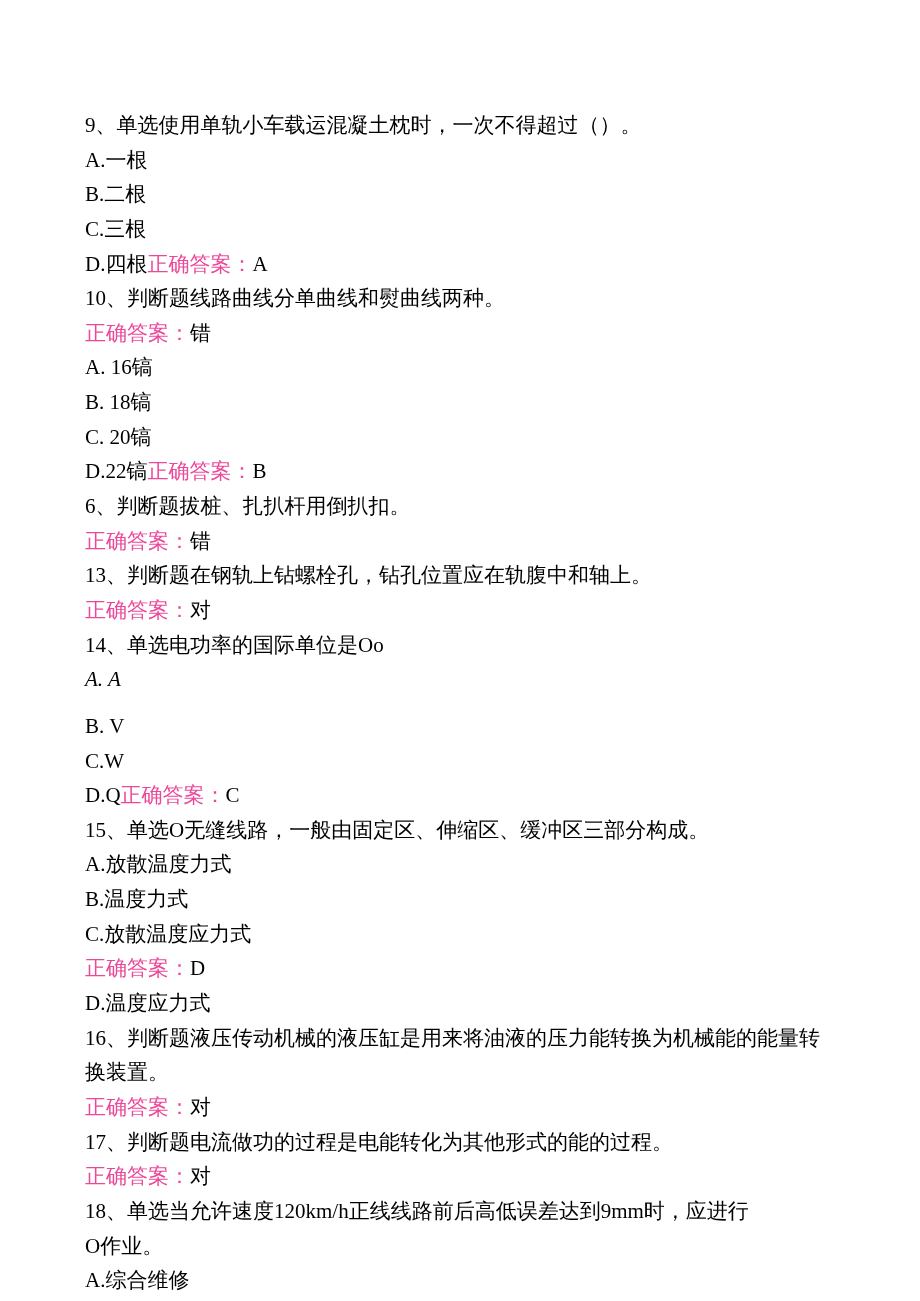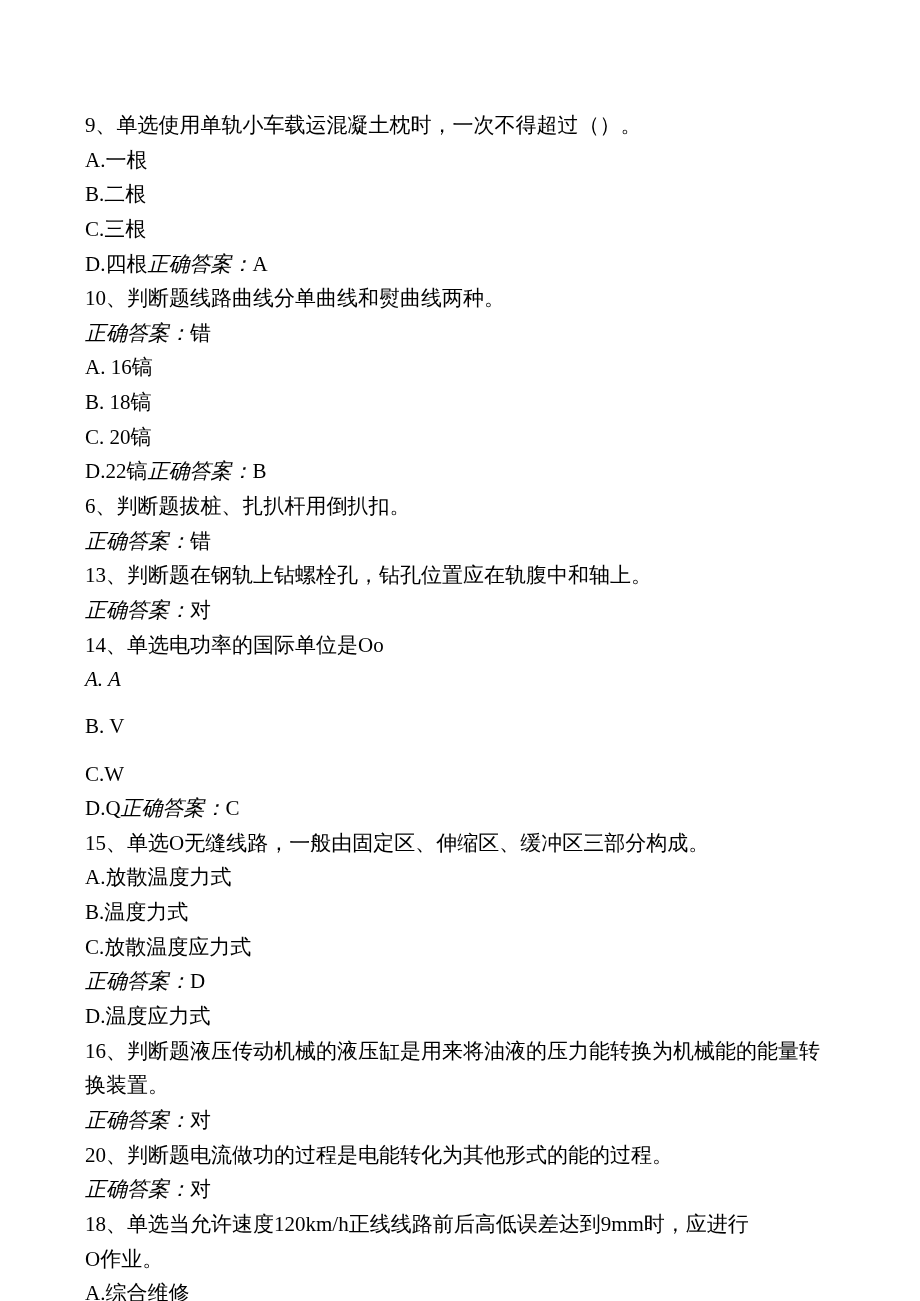--- a/index.html
+++ b/index.html
@@ -14,22 +14,21 @@
   .page {
     width: 920px;
     min-height: 1301px;
     box-sizing: border-box;
     padding: 108px 85px 40px 85px;
   }
   .line {
     display: block;
   }
   .red {
-    color: #000000;
-    font-style: italic;
+    color: #ec4899;
   }
 </style>
 </head>
 <body>
 
 <div class="page">
 
   <span class="line">9、单选使用单轨小车载运混凝土枕时，一次不得超过（）。</span>
   <span class="line">A.一根</span>
   <span class="line">B.二根</span>
@@ -55,41 +54,41 @@
     <span class="red">正确答案：</span><span>错</span>
   </span>
 
   <span class="line">13、判断题在钢轨上钻螺栓孔，钻孔位置应在轨腹中和轴上。</span>
   <span class="line">
     <span class="red">正确答案：</span><span>对</span>
   </span>
 
   <span class="line">14、单选电功率的国际单位是Oo</span>
   <span class="line" style="margin-bottom:12px;font-style:italic;">A.  A</span>
-  <span class="line" style="margin-bottom:13px;">B.  V</span>
+  <span class="line" style="margin-bottom:0;">B.  V</span>
   <span class="line">C.W</span>
   <span class="line">
     <span>D.Q</span><span class="red">正确答案：</span><span>C</span>
   </span>
 
   <span class="line">15、单选O无缝线路，一般由固定区、伸缩区、缓冲区三部分构成。</span>
   <span class="line">A.放散温度力式</span>
   <span class="line">B.温度力式</span>
   <span class="line">C.放散温度应力式</span>
   <span class="line">
     <span class="red">正确答案：</span><span>D</span>
   </span>
   <span class="line">D.温度应力式</span>
 
   <span class="line">16、判断题液压传动机械的液压缸是用来将油液的压力能转换为机械能的能量转换装置。</span>
   <span class="line">
     <span class="red">正确答案：</span><span>对</span>
   </span>
 
-  <span class="line">20、判断题电流做功的过程是电能转化为其他形式的能的过程。</span>
+  <span class="line">17、判断题电流做功的过程是电能转化为其他形式的能的过程。</span>
   <span class="line">
     <span class="red">正确答案：</span><span>对</span>
   </span>
 
   <span class="line">18、单选当允许速度120km/h正线线路前后高低误差达到9mm时，应进行</span>
   <span class="line"> O作业。</span>
   <span class="line">A.综合维修</span>
 
 </div>
 

